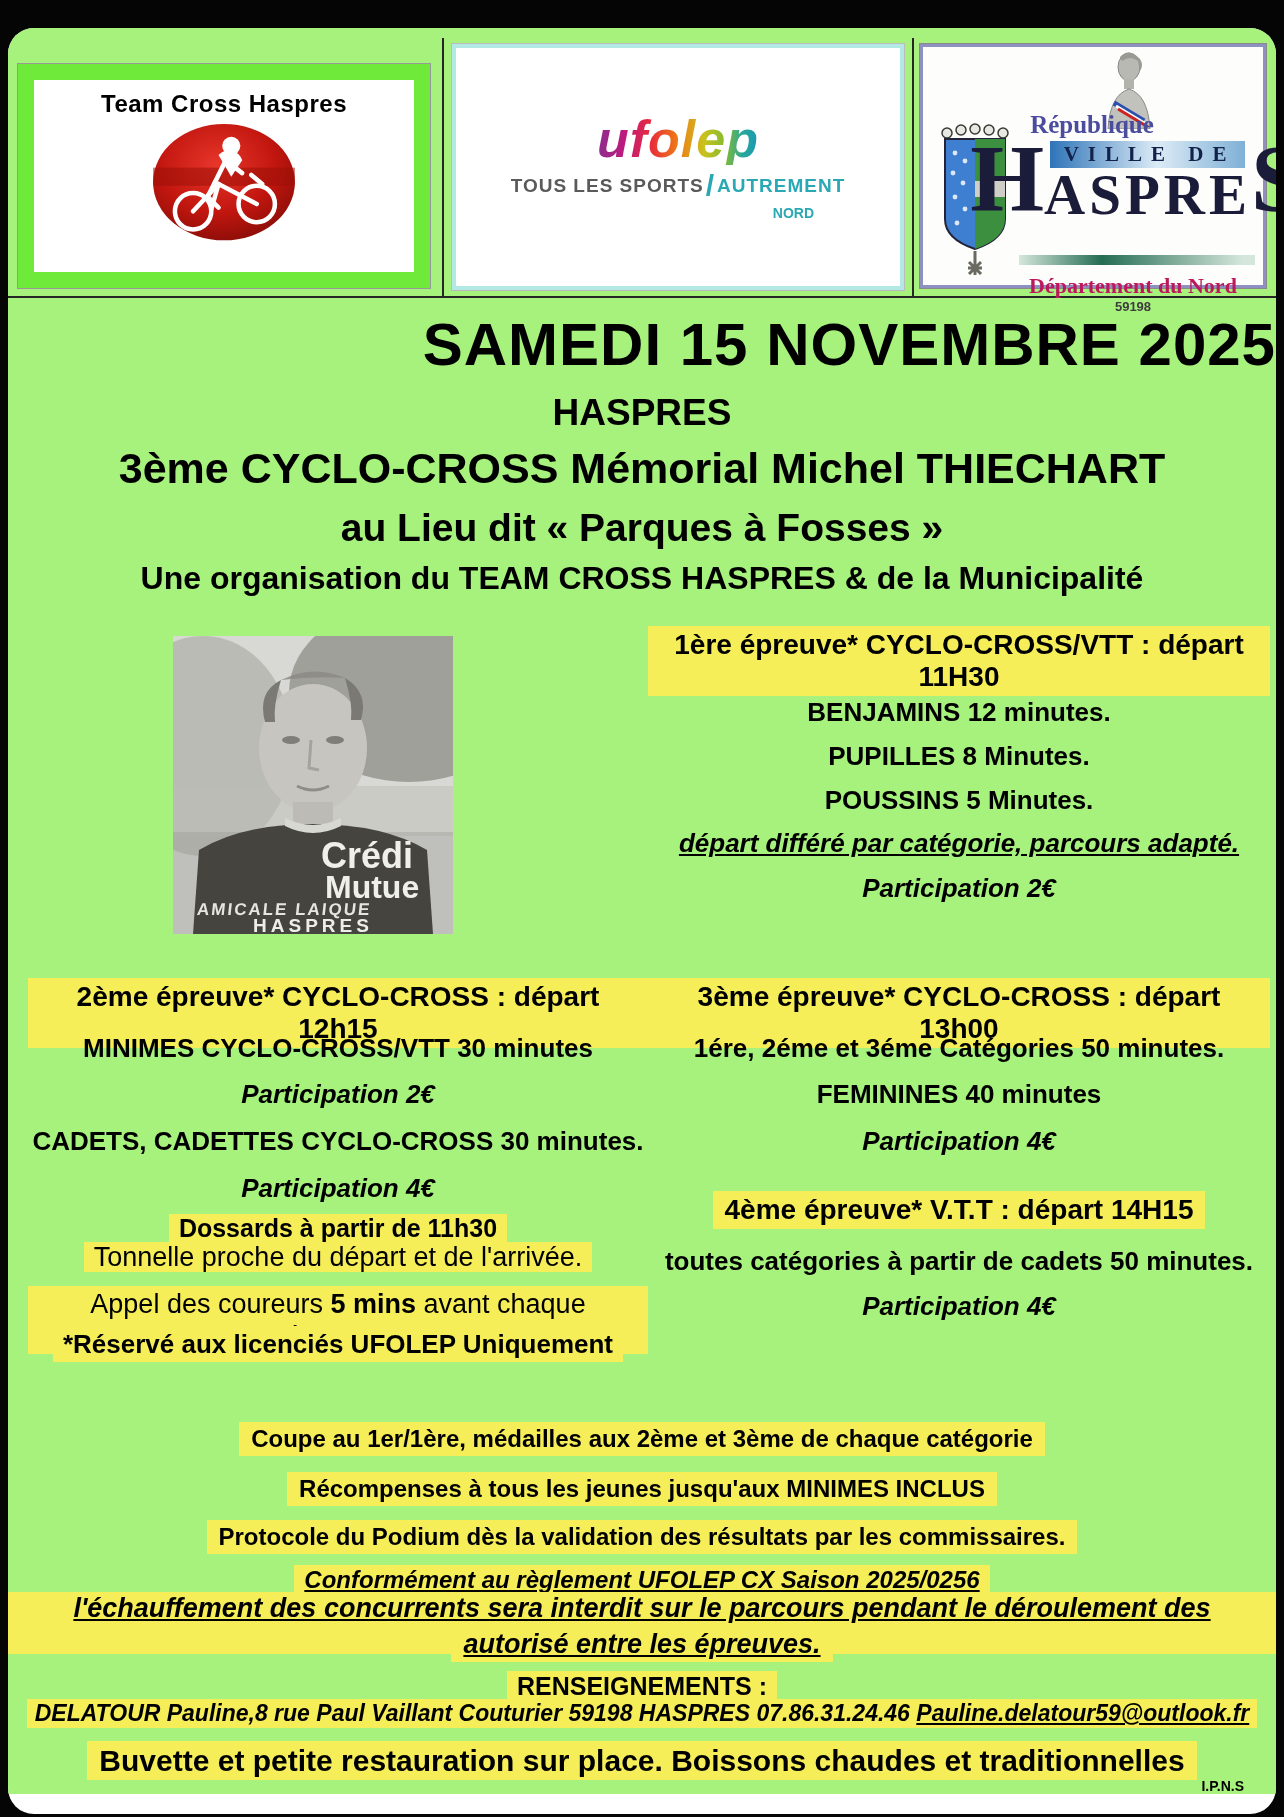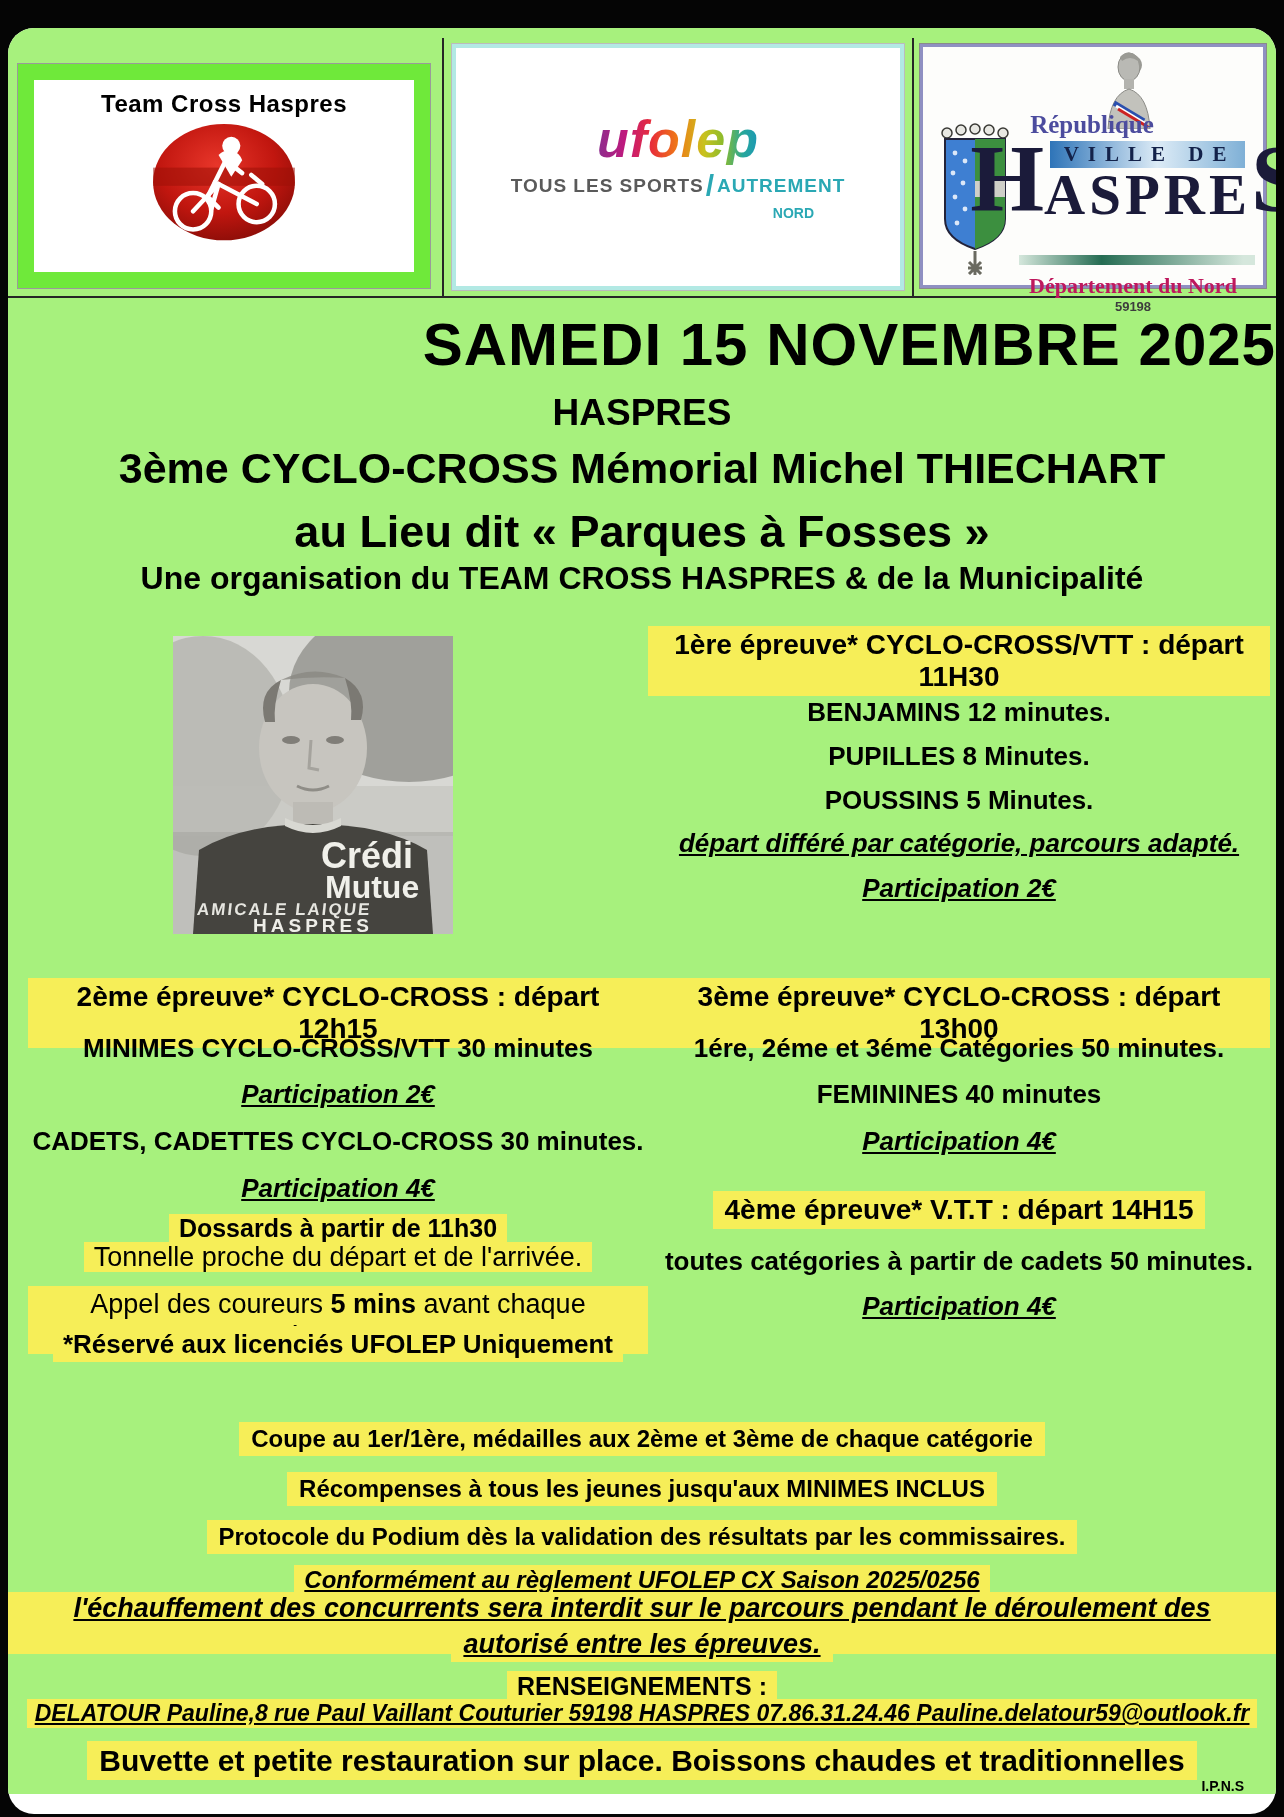--- a/index.html
+++ b/index.html
@@ -53,29 +53,29 @@
        background:linear-gradient(90deg,#d5e7dc,#256c52 35%,#dcead f0 90%,#d5e7dc);}
   .dep-nord{position:absolute;left:80px;right:0;top:226px;text-align:center;
        font-family:"Liberation Serif",serif;font-weight:bold;font-size:22px;color:#be185d;}
   .zipcode{position:absolute;left:80px;right:0;top:252px;text-align:center;
        font-weight:bold;font-size:13px;color:#3d3d3d;}
 
   
   .t-date{position:absolute;top:282px;width:100%;text-align:right;font-size:60px;font-weight:bold;letter-spacing:1px;}
   .t-city{position:absolute;top:364px;width:100%;text-align:center;font-size:37px;font-weight:bold;}
   .t-event{position:absolute;top:416px;width:100%;text-align:center;font-size:43px;font-weight:bold;}
-  .t-place{position:absolute;top:478px;width:100%;text-align:center;font-size:45px;font-weight:bold;}
+  .t-place{position:absolute;top:478px;width:100%;text-align:center;font-size:39px;font-weight:bold;}
   .t-org{position:absolute;top:532px;width:100%;text-align:center;font-size:32px;font-weight:bold;}
 
   
   .lcol{position:absolute;left:20px;top:0;width:620px;height:100%;}
   .rcol{position:absolute;left:640px;top:0;width:622px;height:100%;}
   .ln{position:absolute;width:100%;text-align:center;font-size:26px;line-height:32px;}
   .b{font-weight:bold;}
-  .i{font-style:italic;text-decoration:underline;}
+  .i{font-style:italic;}
   .u{text-decoration:underline;}
   .hl{background:#f6ee58;padding:3px 12px;display:inline-block;}
   .title-size{font-size:28px;}
   .photo-wrap{position:absolute;left:165px;top:608px;width:280px;height:298px;}
 
   
   .cline{position:absolute;width:100%;text-align:center;}
   .fs23{font-size:24px;line-height:28px;}
   .fs27{font-size:27px;line-height:30px;}
   .fs29{font-size:30px;line-height:33px;}

